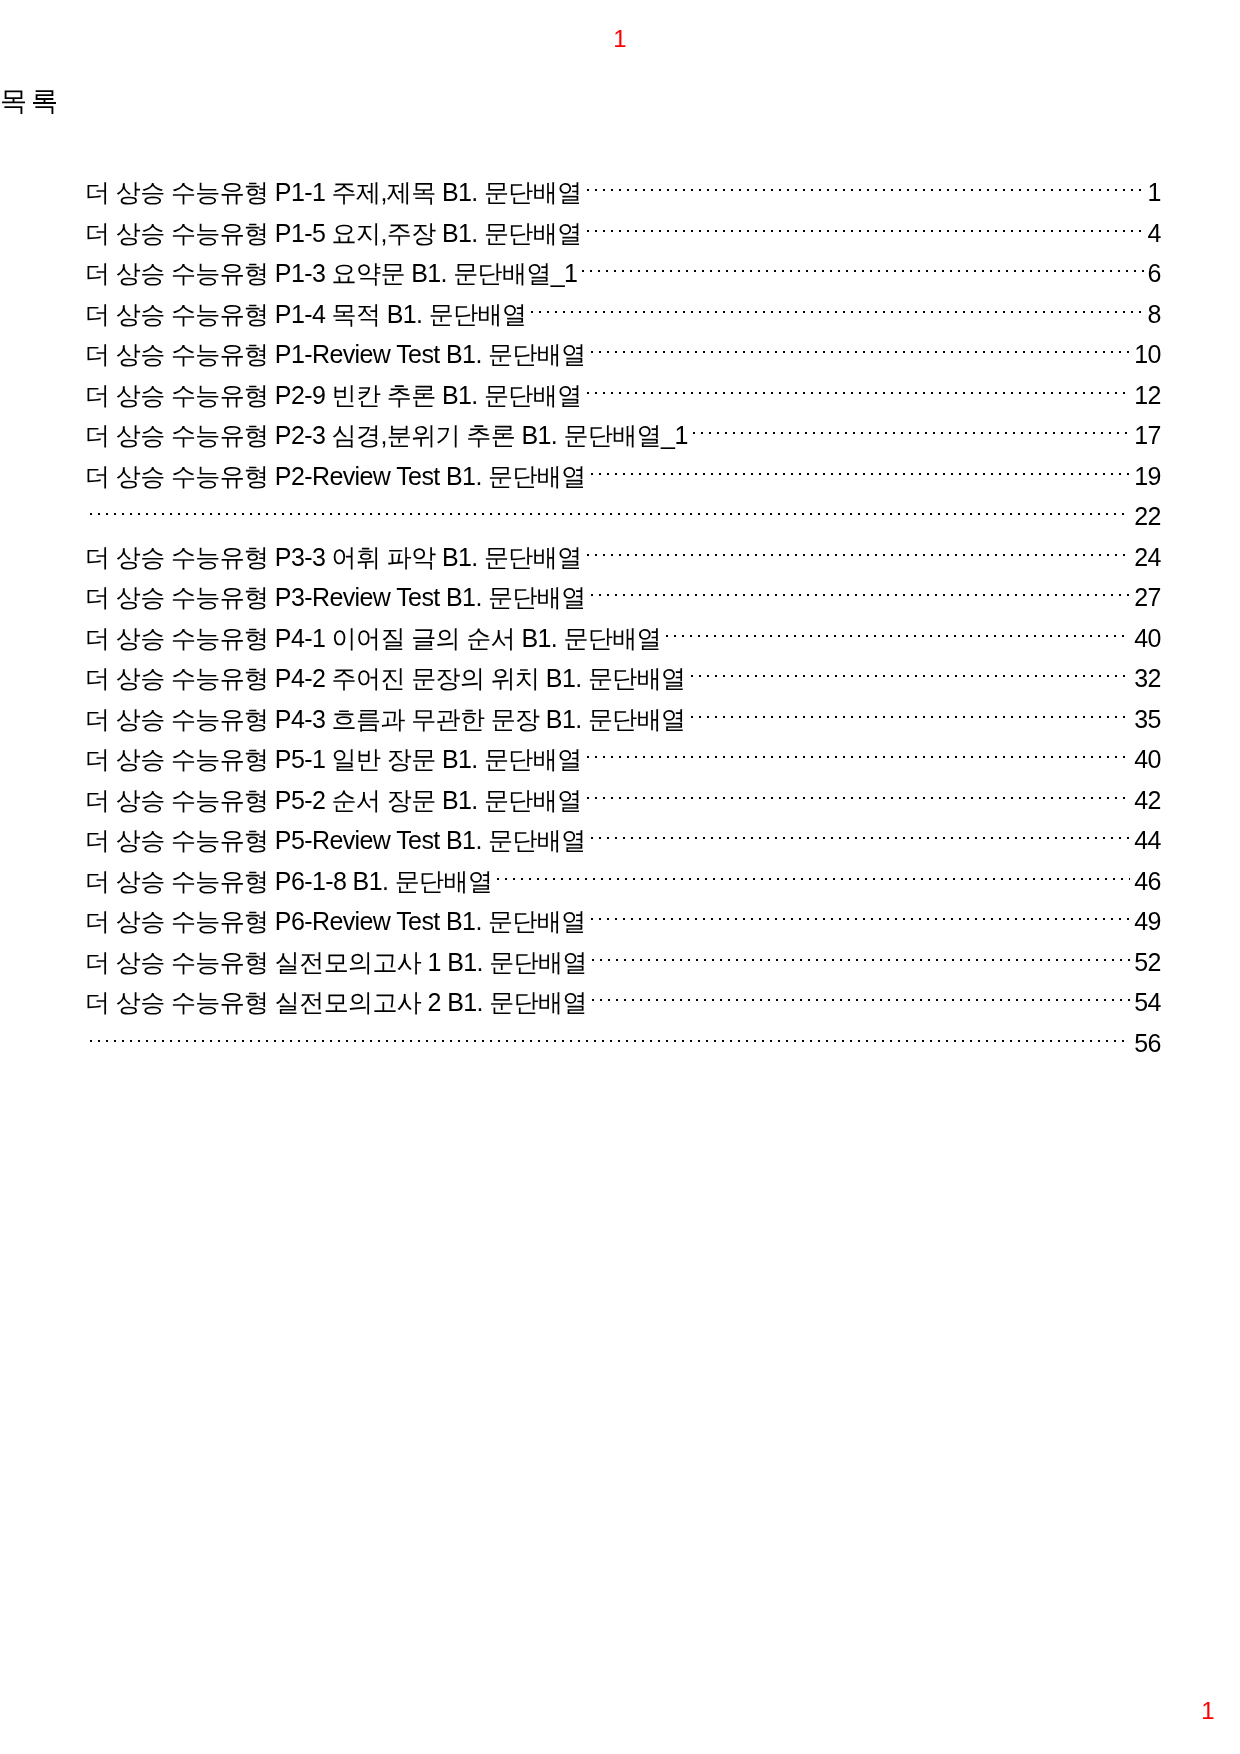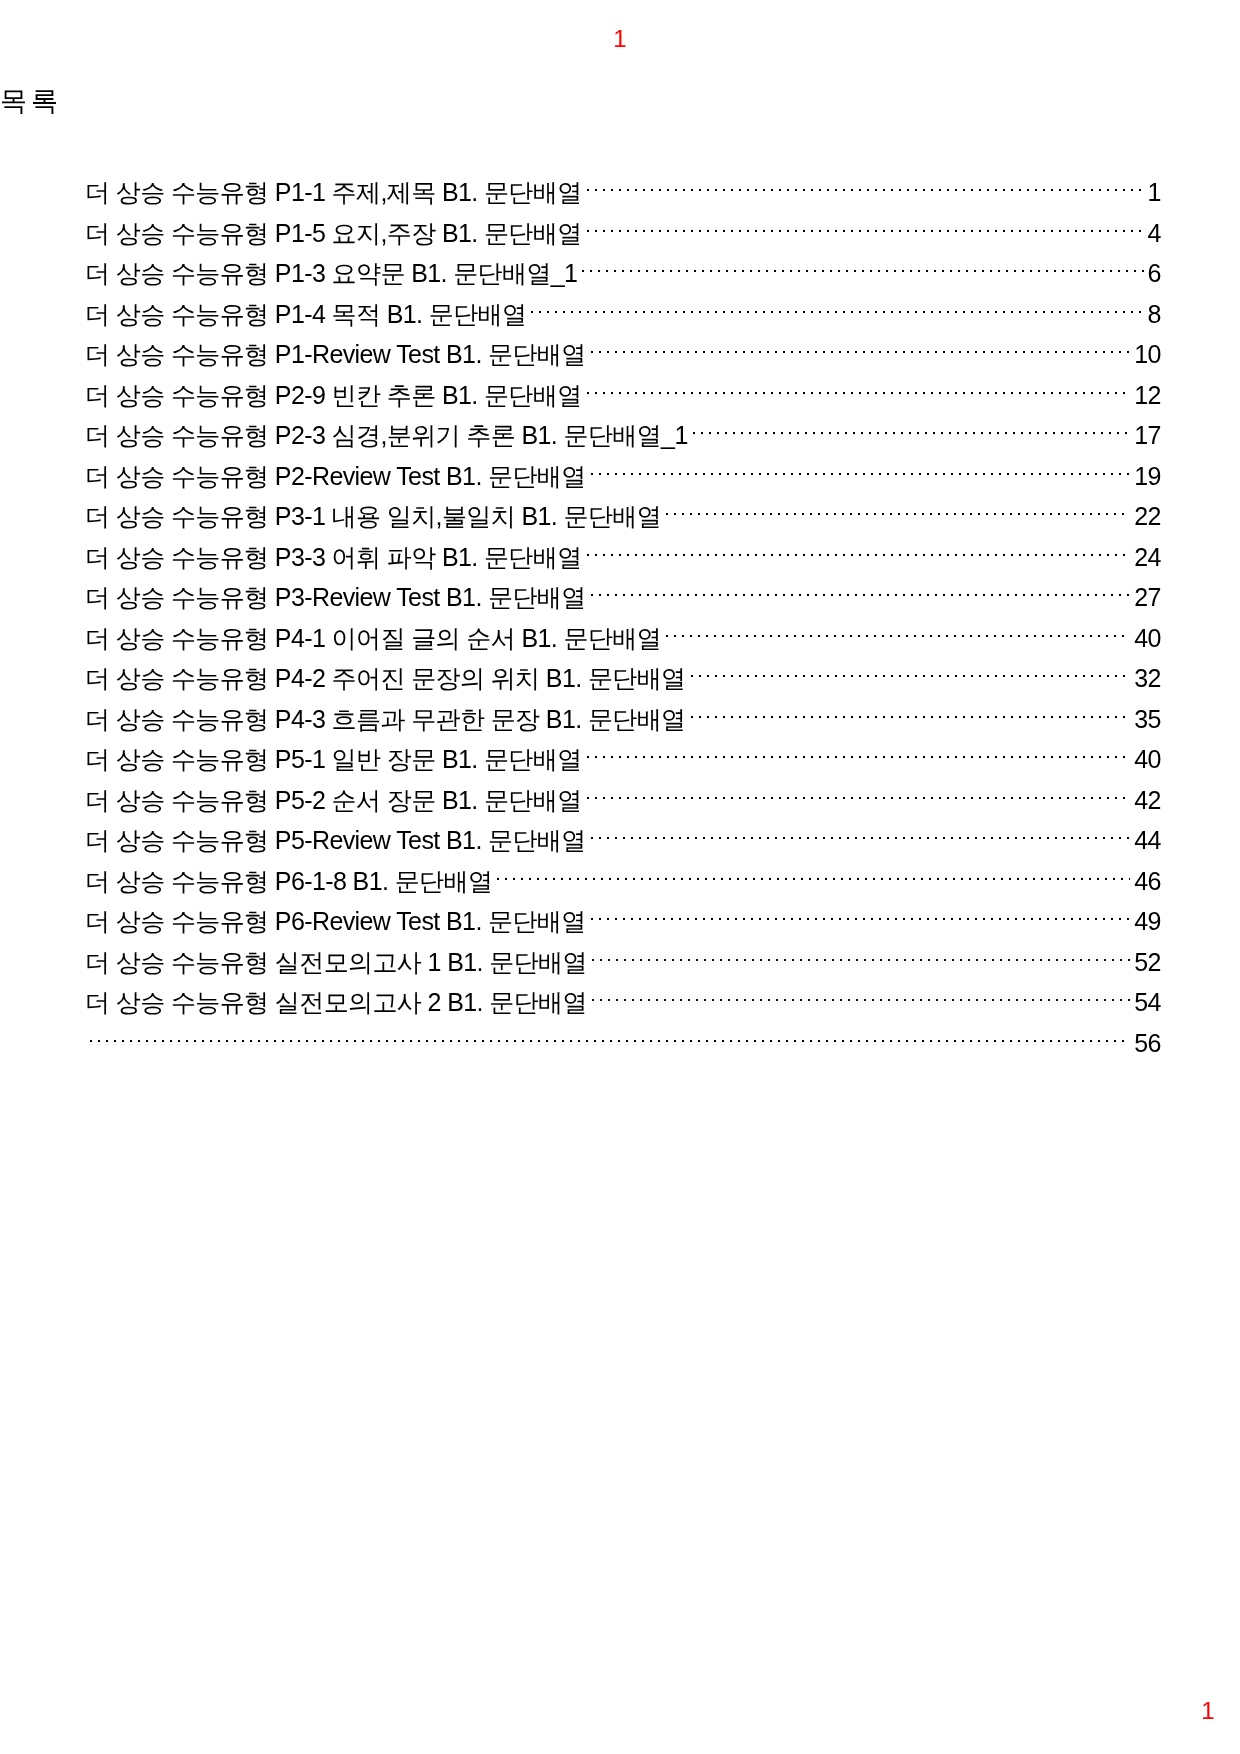--- a/index.html
+++ b/index.html
@@ -128,21 +128,20 @@
       <span class="toc-text">더 상승 수능유형 P2-3 심경,분위기 추론 B1. 문단배열_1</span>
       <span class="toc-leader"></span>
       <span class="toc-page">17</span>
     </li>
   <li class="toc-entry">
       <span class="toc-text">더 상승 수능유형 P2-Review Test B1. 문단배열</span>
       <span class="toc-leader"></span>
       <span class="toc-page">19</span>
     </li>
   <li class="toc-entry">
-      <span class="toc-text">더 상승 수능유형 P3-1 내용 일치,불일치 B1. 문단배열</span>
       <span class="toc-leader"></span>
       <span class="toc-page">22</span>
     </li>
   <li class="toc-entry">
       <span class="toc-text">더 상승 수능유형 P3-3 어휘 파악 B1. 문단배열</span>
       <span class="toc-leader"></span>
       <span class="toc-page">24</span>
     </li>
   <li class="toc-entry">
       <span class="toc-text">더 상승 수능유형 P3-Review Test B1. 문단배열</span>

